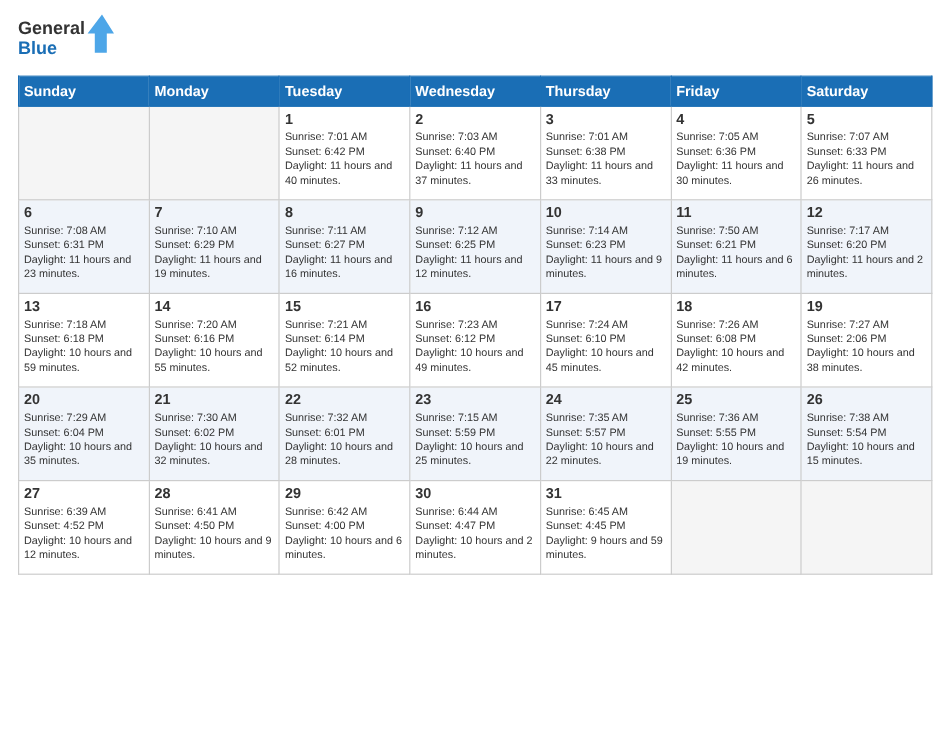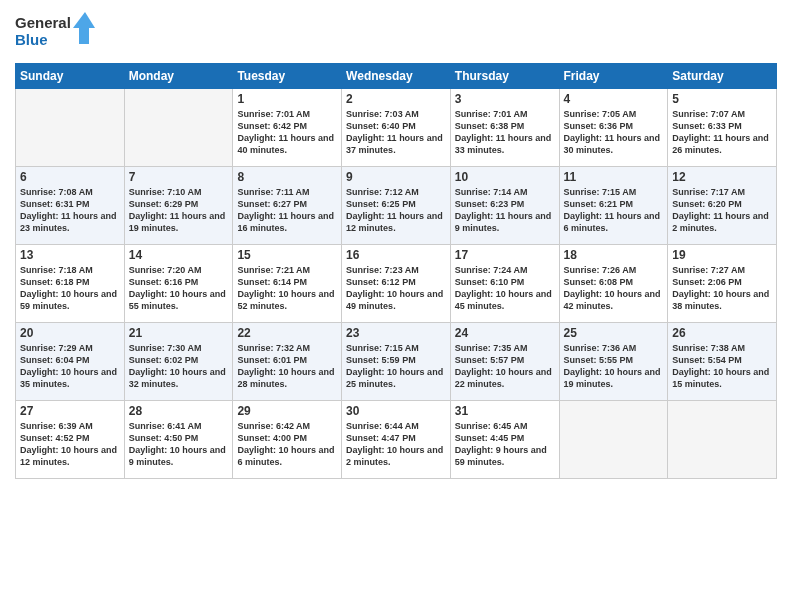--- a/index.html
+++ b/index.html
@@ -69,21 +69,20 @@
     .day-num {
       font-size: 12px;
       font-weight: bold;
       display: block;
       margin-bottom: 2px;
     }
     .cell-text {
       font-size: 9px;
       line-height: 1.35;
       color: #333;
-      font-weight: bold;
     }
     tr:nth-child(odd) td:not(.empty) {
       background: #fff;
     }
     tr:nth-child(even) td:not(.empty) {
       background: #f0f4fa;
     }
   </style>
 </head>
 <body>
@@ -176,21 +175,21 @@
 Daylight: 11 hours and 12 minutes.</div>
           </td>
           <td>
             <span class="day-num">10</span>
             <div class="cell-text">Sunrise: 7:14 AM
 Sunset: 6:23 PM
 Daylight: 11 hours and 9 minutes.</div>
           </td>
           <td>
             <span class="day-num">11</span>
-            <div class="cell-text">Sunrise: 7:15 AM
+            <div class="cell-text">Sunrise: 7:50 AM
 Sunset: 6:21 PM
 Daylight: 11 hours and 6 minutes.</div>
           </td>
           <td>
             <span class="day-num">12</span>
             <div class="cell-text">Sunrise: 7:17 AM
 Sunset: 6:20 PM
 Daylight: 11 hours and 2 minutes.</div>
           </td>
         </tr>

